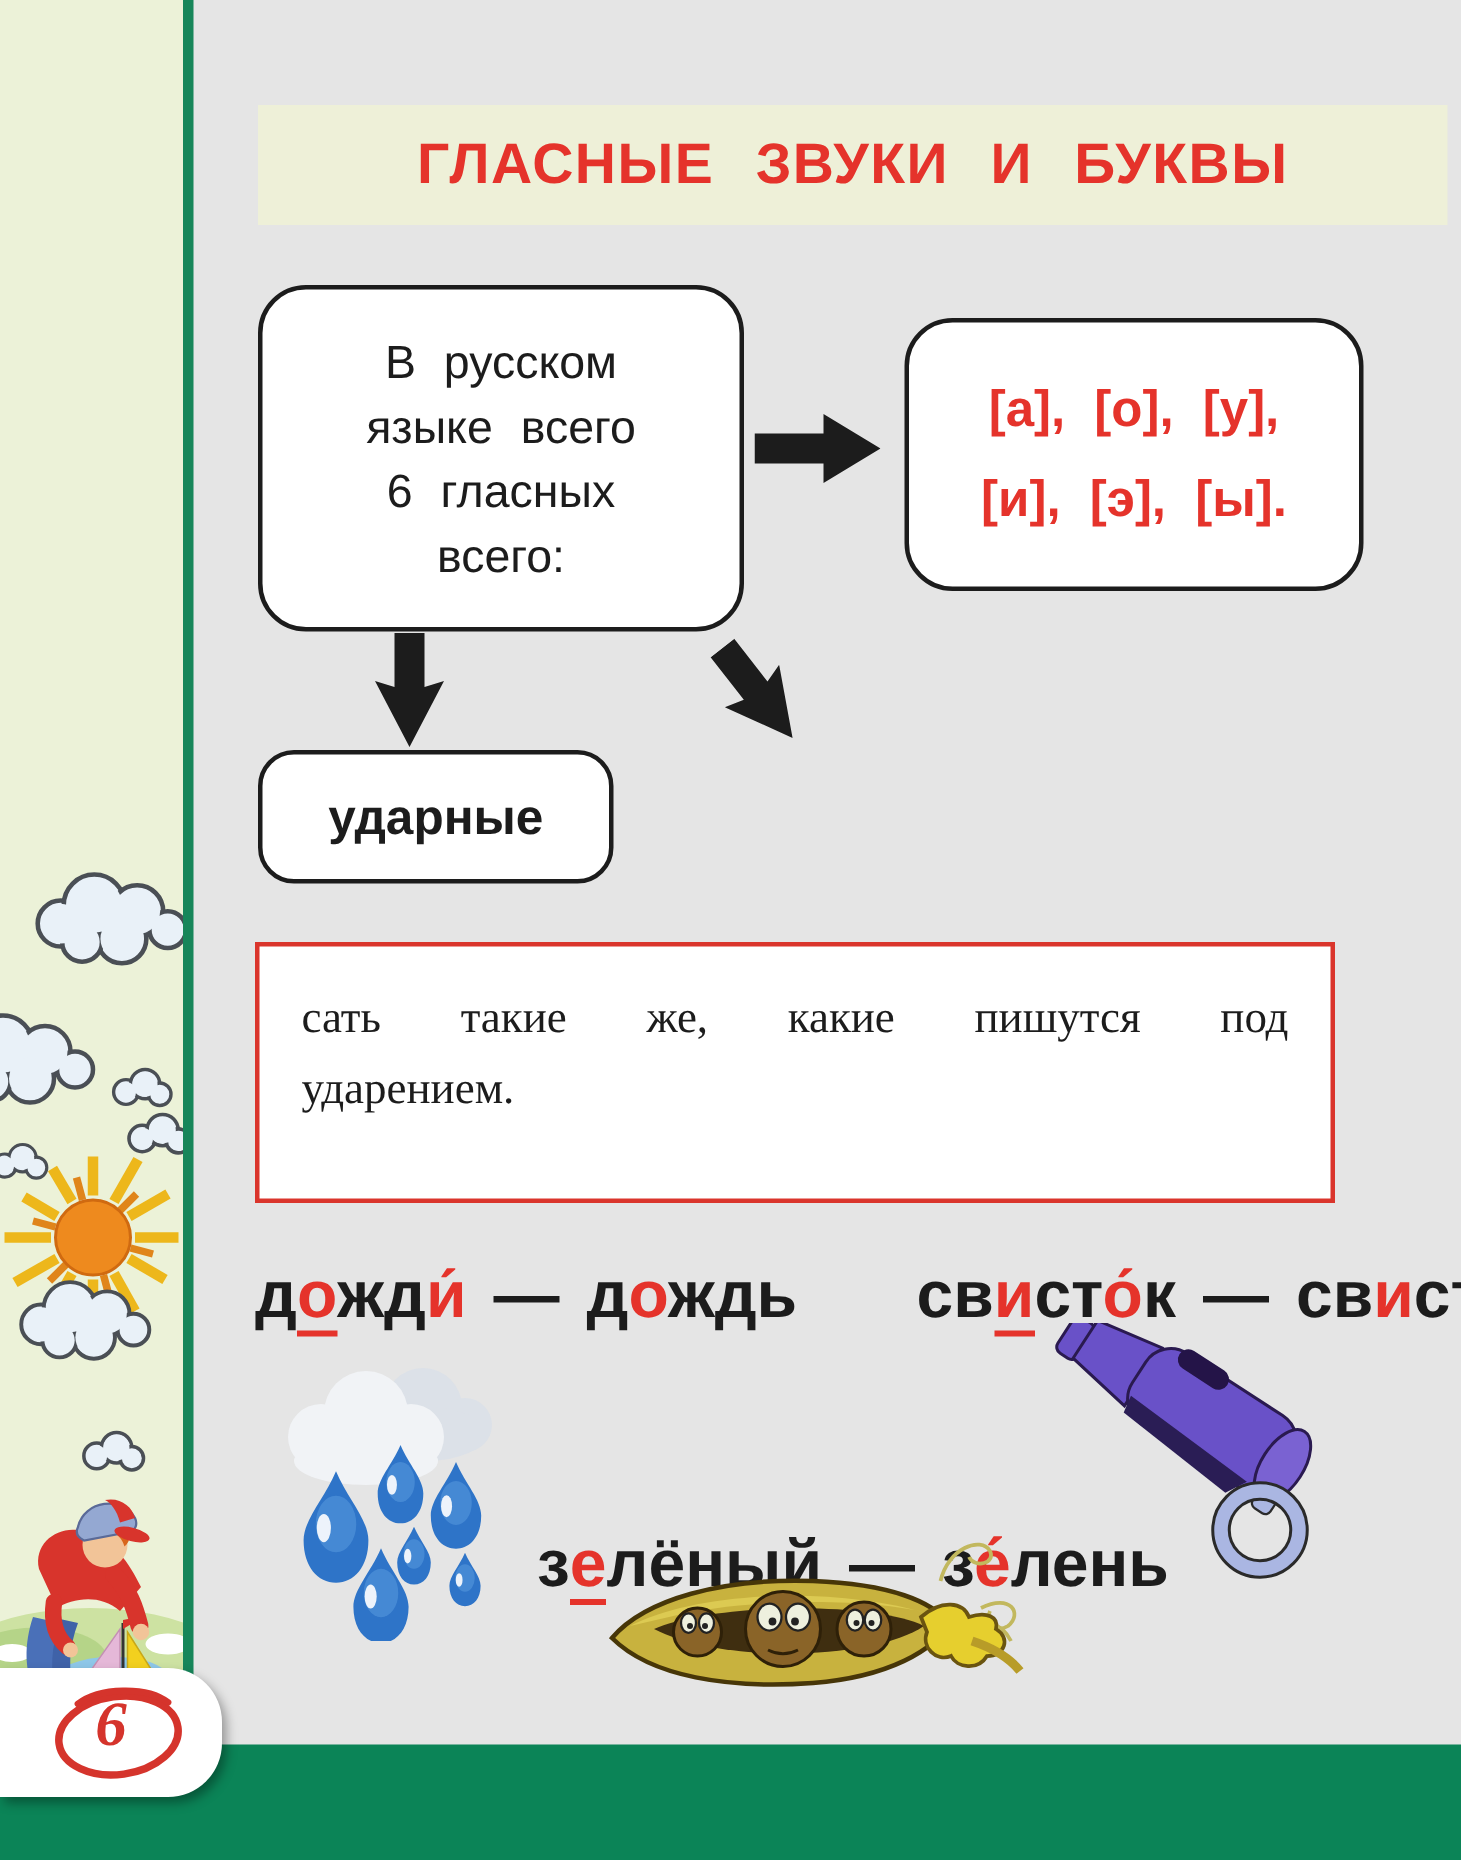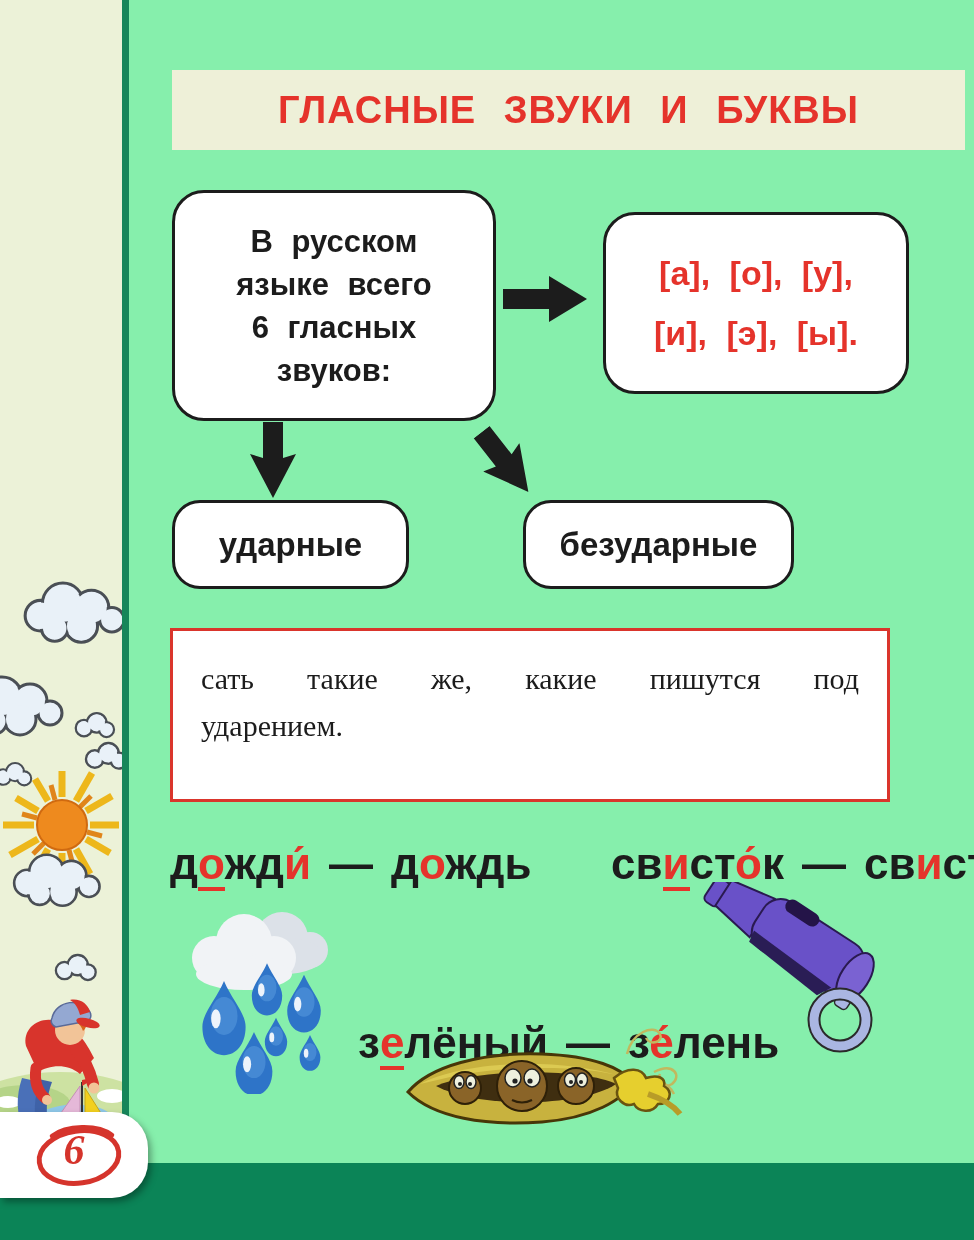--- a/index.html
+++ b/index.html
@@ -1,17 +1,17 @@
 <!DOCTYPE html>
 <html><head>
 <meta charset="utf-8">
 <style>
   html,body{margin:0;padding:0;}
   body{width:974px;height:1240px;background:#ffffff;font-family:"Liberation Sans",sans-serif;}
-  #page{position:relative;width:974px;height:1240px;overflow:hidden;background:#86efac;}
+  #page{position:relative;width:974px;height:1240px;overflow:hidden;background:#e5e5e5;}
 
   
   .sidebar{position:absolute;left:0;top:0;width:122px;height:1163px;background:#ecf2d8;}
   .divider{position:absolute;left:122px;top:0;width:7px;height:1163px;background:#17865a;}
   .sidebar-sky{position:absolute;left:0;top:575px;width:122px;height:425px;}
   .boy-art{position:absolute;left:0;top:990px;width:122px;height:173px;}
 
   
   .footer{position:absolute;left:0;top:1163px;width:974px;height:77px;background:#0b8457;z-index:3;}
   .page-tab{position:absolute;left:0;top:1112px;width:148px;height:86px;background:#ffffff;
@@ -23,25 +23,25 @@
 
   
   .banner{position:absolute;left:172px;top:70px;width:793px;height:80px;background:#eef0d8;
           display:flex;align-items:center;justify-content:center;}
   .banner h1{margin:0;font-size:38px;font-weight:700;color:#e5332b;letter-spacing:1px;word-spacing:16px;}
 
   
   .rbox{position:absolute;border:3px solid #1c1c1c;border-radius:32px;background:#fff;
         display:flex;flex-direction:column;align-items:center;justify-content:center;}
   .intro-box{left:172px;top:190px;width:318px;height:225px;}
-  .intro-box div{font-size:31px;line-height:43px;color:#1c1c1c;word-spacing:10px;text-align:right;font-weight:bold;}
+  .intro-box div{font-size:31px;line-height:43px;color:#1c1c1c;word-spacing:10px;text-align:right;}
   .sounds-box{left:603px;top:212px;width:300px;height:176px;gap:26px;}
   .sounds-box div{font-size:34px;font-weight:700;color:#e5332b;word-spacing:10px;line-height:1;}
   .label-box{height:83px;border-radius:28px;}
-  .stressed-box{left:172px;top:500px;width:231px;}
+  .stressed-box{left:172px;top:500px;width:231px;border-radius:24px;}
   .unstressed-box{left:523px;top:500px;width:265px;}
   .label-box div{font-size:33px;font-weight:700;color:#1c1c1c;}
   .arrow{position:absolute;}
   .arrow svg{display:block;}
 
   
   .rule-box{position:absolute;left:170px;top:628px;width:720px;height:174px;border:3px solid #da352c;
             background:#fff;box-sizing:border-box;padding:24px 28px 0 28px;
             font-family:"Liberation Serif",serif;font-size:30px;color:#1c1c1c;}
   .rule-line{line-height:47px;text-align:justify;text-align-last:justify;}
@@ -169,21 +169,21 @@
   <div class="divider"></div>
 
   <div class="banner">
     <h1>ГЛАСНЫЕ  ЗВУКИ  И  БУКВЫ</h1>
   </div>
 
   <div class="rbox intro-box">
     <div>В русском</div>
     <div>языке всего</div>
     <div>6 гласных</div>
-    <div>звуков:</div>
+    <div>всего:</div>
   </div>
 
   <div class="arrow" style="left:503px;top:276px;">
     <svg width="84" height="46" viewBox="0 0 84 46">
         <polygon points="0,13 46,13 46,0 84,23 46,46 46,33 0,33" fill="#1c1c1c"></polygon>
       </svg>
   </div>
 
   <div class="rbox sounds-box">
     <div>[а], [о], [у],</div>
@@ -199,23 +199,20 @@
   <div class="arrow" style="left:482px;top:424px;transform:rotate(-38deg);">
     <svg width="46" height="76" viewBox="0 0 46 76">
         <polygon points="13,0 33,0 33,36 46,32 23,76 0,32 13,36" fill="#1c1c1c"></polygon>
       </svg>
   </div>
 
   <div class="rbox label-box stressed-box">
     <div>ударные</div>
   </div>
 
-  <div class="rbox label-box unstressed-box">
-    <div>безударные</div>
-  </div>
 
   <div class="rule-box">
     <div class="rule-line">сать такие же, какие пишутся под</div>
     <div class="rule-line last">ударением.</div>
   </div>
 
   <div class="word-row row1-left">
     <span><span>д</span><span class="red-letter red-underline">о</span><span>жд</span><span class="red-letter">и́</span></span><span class="dash">—</span><span><span>д</span><span class="red-letter">о</span><span>ждь</span></span>
   </div>
 

